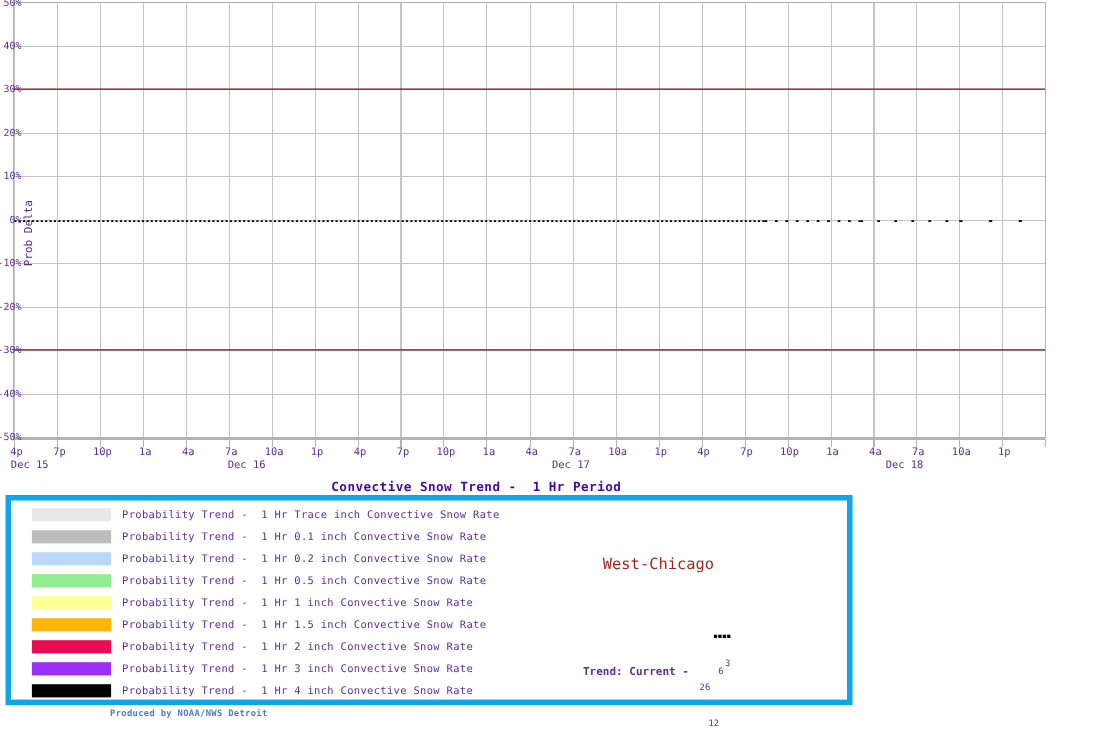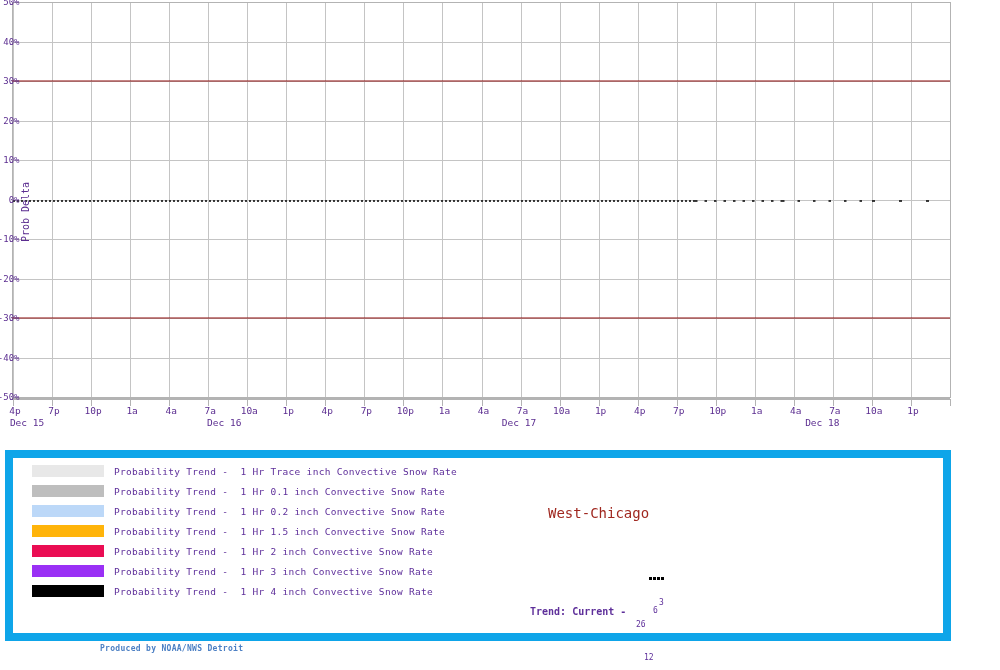--- a/index.html
+++ b/index.html
@@ -8,22 +8,22 @@
     font-family:"DejaVu Sans Mono","Liberation Mono",monospace;
     position:relative;
   }
   .stage{position:absolute;inset:0;border-radius:19px;}
   #chart-svg{position:absolute;left:0;top:0;}
   .chart-title{
     position:absolute;left:433px;top:435px;transform:translateX(-50%);
     font-size:11.5px;font-weight:bold;color:#43099f;white-space:pre;letter-spacing:0.4px;
   }
   .legend-box{
-    position:absolute;left:5px;top:450px;width:946px;height:191px;
-    border:8px solid #0ea5e9;box-sizing:border-box;background:#ffffff;
+    position:absolute;left:5px;top:450px;width:770px;height:191px;
+    border:5px solid #0ea5e9;box-sizing:border-box;background:#ffffff;
   }
   .legend-rows{position:absolute;left:19px;top:3px;}
   .legend-row{height:20px;display:flex;align-items:center;}
   .legend-swatch{width:72px;height:12px;flex:0 0 72px;}
   .legend-label{
     margin-left:10px;font-size:9.5px;color:#5e2f9a;white-space:pre;letter-spacing:0.3px;
   }
   .location-label{
     position:absolute;left:548px;top:505px;font-size:14px;color:#a02820;white-space:pre;
   }
@@ -167,34 +167,43 @@
         <text x="912.9583333333333" y="414" text-anchor="middle">1p</text>
       </g>
       <g fill="#5b2d90" font-family="DejaVu Sans Mono, monospace" font-size="9.5px">
         <text x="9.876666666666667" y="425.5" text-anchor="start">Dec 15</text>
         <text x="207.0370833333333" y="425.5" text-anchor="start">Dec 16</text>
         <text x="501.8016666666666" y="425.5" text-anchor="start">Dec 17</text>
         <text x="805.1554166666666" y="425.5" text-anchor="start">Dec 18</text>
       </g>
     </svg>
 
+  <div class="chart-title">Convective Snow Trend -  1 Hr Period</div>
 
   <div class="legend-box">
     <div class="legend-rows" id="legend-rows">
         <div class="legend-row">
           <div class="legend-swatch" style="background: rgb(232, 232, 232);"></div>
           <span class="legend-label">Probability Trend -  1 Hr Trace inch Convective Snow Rate</span>
         </div>
         <div class="legend-row">
           <div class="legend-swatch" style="background: rgb(190, 190, 190);"></div>
           <span class="legend-label">Probability Trend -  1 Hr 0.1 inch Convective Snow Rate</span>
         </div>
         <div class="legend-row">
           <div class="legend-swatch" style="background: rgb(188, 216, 248);"></div>
           <span class="legend-label">Probability Trend -  1 Hr 0.2 inch Convective Snow Rate</span>
+        </div>
+        <div class="legend-row">
+          <div class="legend-swatch" style="background: rgb(144, 238, 144);"></div>
+          <span class="legend-label">Probability Trend -  1 Hr 0.5 inch Convective Snow Rate</span>
+        </div>
+        <div class="legend-row">
+          <div class="legend-swatch" style="background: rgb(255, 255, 150);"></div>
+          <span class="legend-label">Probability Trend -  1 Hr 1 inch Convective Snow Rate</span>
         </div>
         <div class="legend-row">
           <div class="legend-swatch" style="background: rgb(255, 180, 10);"></div>
           <span class="legend-label">Probability Trend -  1 Hr 1.5 inch Convective Snow Rate</span>
         </div>
         <div class="legend-row">
           <div class="legend-swatch" style="background: rgb(234, 13, 83);"></div>
           <span class="legend-label">Probability Trend -  1 Hr 2 inch Convective Snow Rate</span>
         </div>
         <div class="legend-row">

